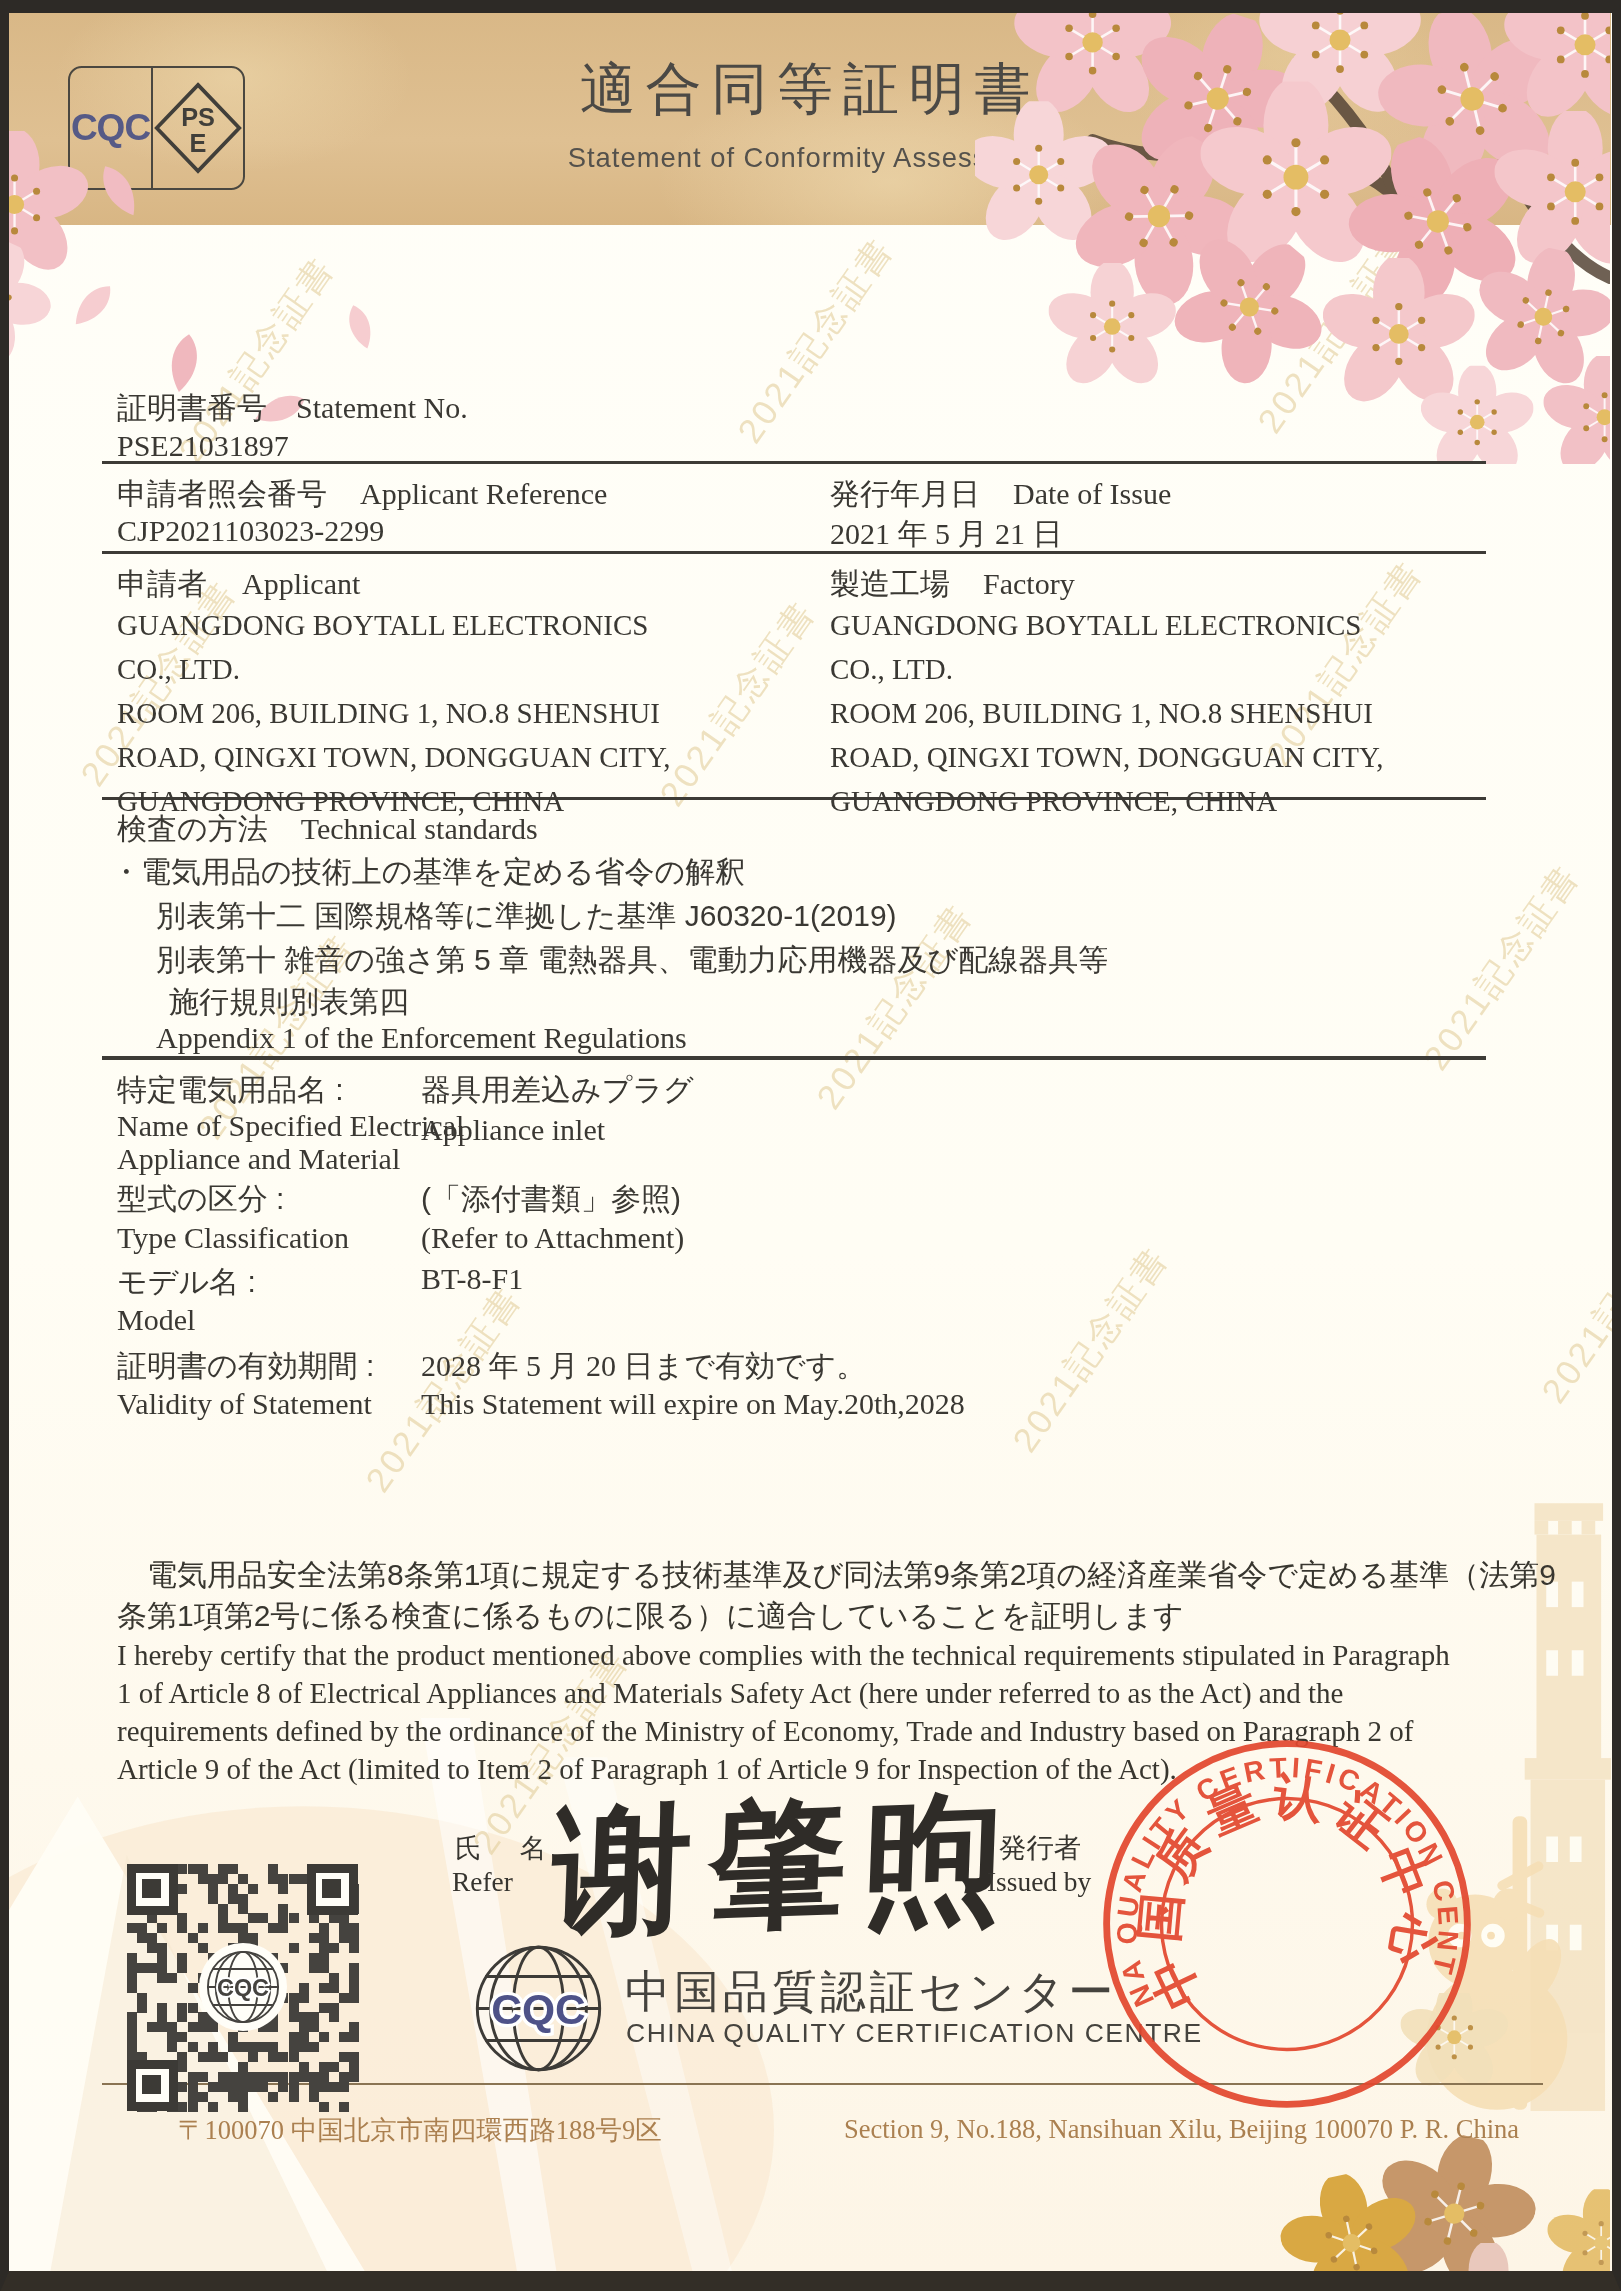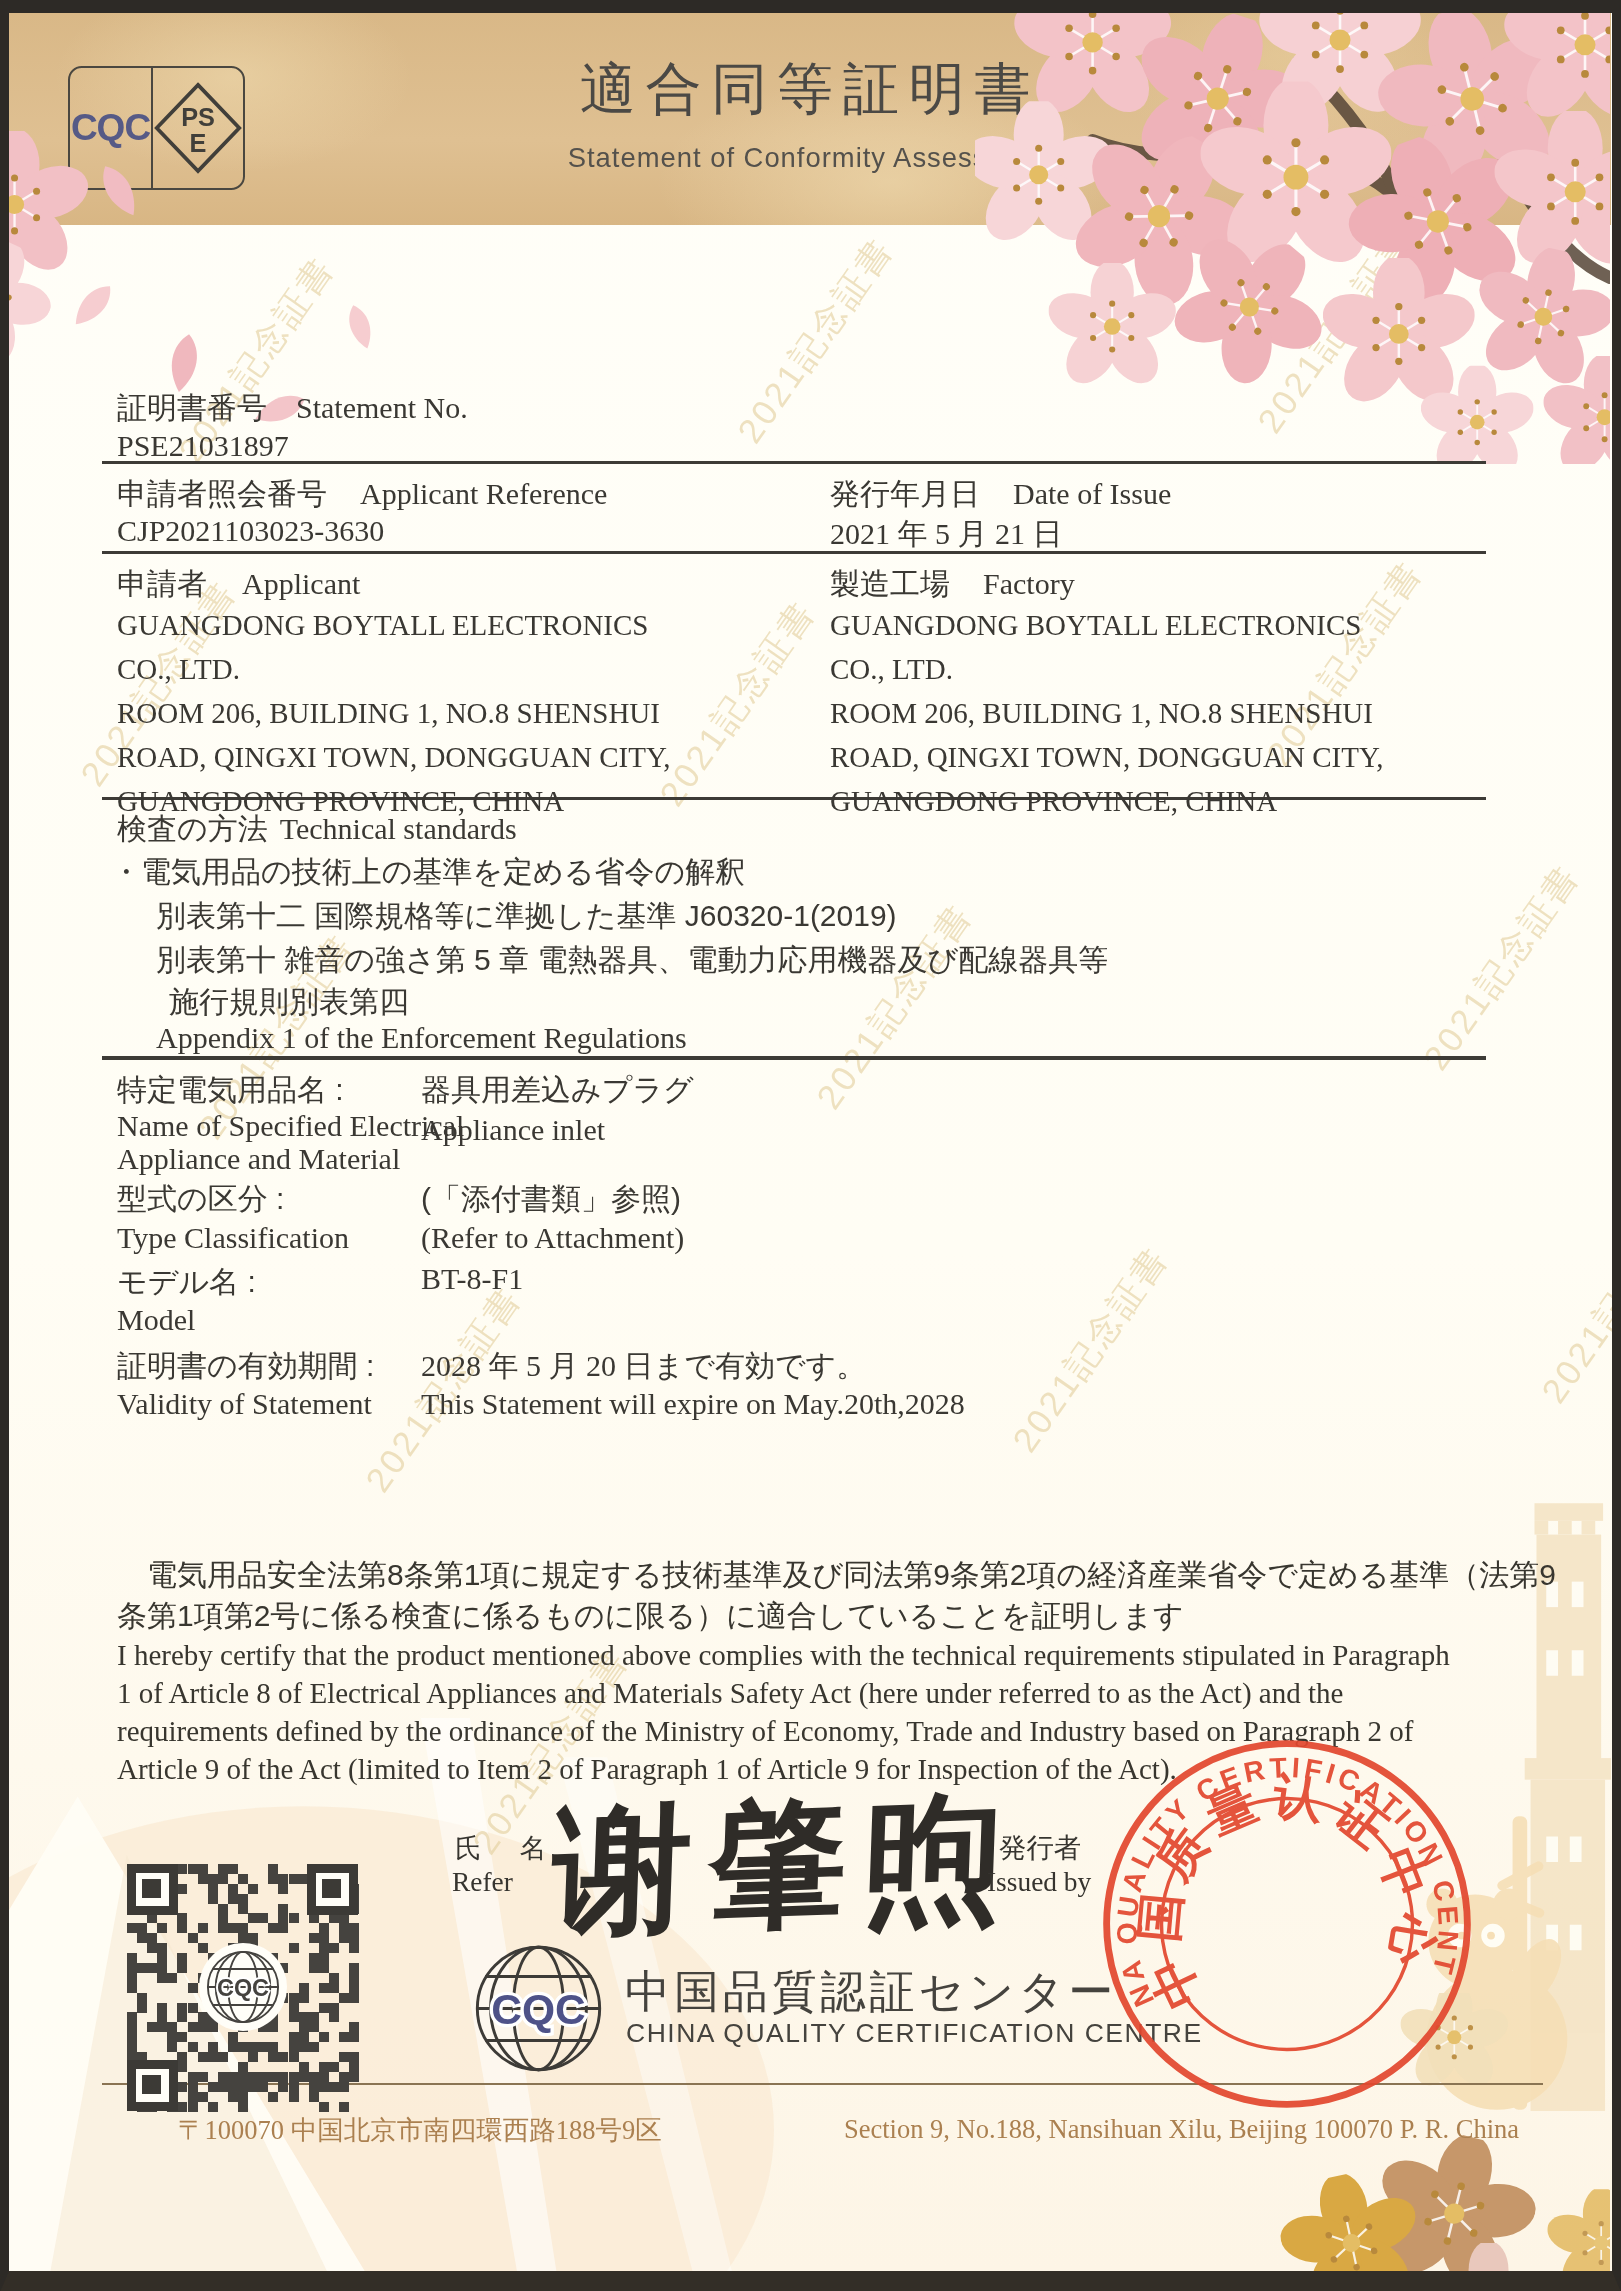--- a/index.html
+++ b/index.html
@@ -219,21 +219,21 @@
     <span class="jp lab">証明書番号</span>
     <span class="en lab" style="margin-left:25px">Statement No.</span>
   </div>
   <div class="abs content en val" style="left:108px;top:416px">PSE21031897</div>
   <div class="abs rule" style="left:93px;top:448px;width:1384px"></div>
 
   <div class="abs content nowrap" style="left:108px;top:461px">
     <span class="jp lab">申請者照会番号</span>
     <span class="en lab" style="margin-left:29px">Applicant Reference</span>
   </div>
-  <div class="abs content en val" style="left:108px;top:501px">CJP2021103023-3630</div>
+  <div class="abs content en val" style="left:108px;top:501px">CJP2021103023-2299</div>
   <div class="abs content nowrap" style="left:821px;top:461px">
     <span class="jp lab">発行年月日</span>
     <span class="en lab" style="margin-left:29px">Date of Issue</span>
   </div>
   <div class="abs content en val" style="left:821px;top:501px">2021 年 5 月 21 日</div>
   <div class="abs rule" style="left:93px;top:538px;width:1384px"></div>
 
   <div class="abs content nowrap" style="left:108px;top:551px">
     <span class="jp lab">申請者</span>
     <span class="en lab" style="margin-left:31px">Applicant</span>
@@ -253,21 +253,21 @@
     <div>GUANGDONG BOYTALL ELECTRONICS</div>
     <div>CO., LTD.</div>
     <div>ROOM 206, BUILDING 1, NO.8 SHENSHUI</div>
     <div>ROAD, QINGXI TOWN, DONGGUAN CITY,</div>
     <div>GUANGDONG PROVINCE, CHINA</div>
   </div>
   <div class="abs rule" style="left:93px;top:784px;width:1384px"></div>
 
   <div class="abs content nowrap" style="left:108px;top:796px">
     <span class="jp lab">検査の方法</span>
-    <span class="en lab" style="margin-left:8px">Technical standards</span>
+    <span class="en lab" style="margin-left:29px">Technical standards</span>
   </div>
   <div class="abs content jp std nowrap" style="left:102px;top:839px">・電気用品の技術上の基準を定める省令の解釈</div>
   <div class="abs content jp std nowrap" style="left:147px;top:883px">別表第十二  国際規格等に準拠した基準 J60320-1(2019)</div>
   <div class="abs content jp std nowrap" style="left:147px;top:927px">別表第十  雑音の強さ第 5 章  電熱器具、電動力応用機器及び配線器具等</div>
   <div class="abs content jp std nowrap" style="left:160px;top:969px">施行規則別表第四</div>
   <div class="abs content en std nowrap" style="left:147px;top:1008px">Appendix 1 of the Enforcement Regulations</div>
   <div class="abs rule" style="left:93px;top:1043px;width:1384px;height:3.9px"></div>
 
   <div class="abs content jp lab nowrap" style="left:108px;top:1057px">特定電気用品名 :</div>
   <div class="abs content jp val nowrap" style="left:412px;top:1057px">器具用差込みプラグ</div>

